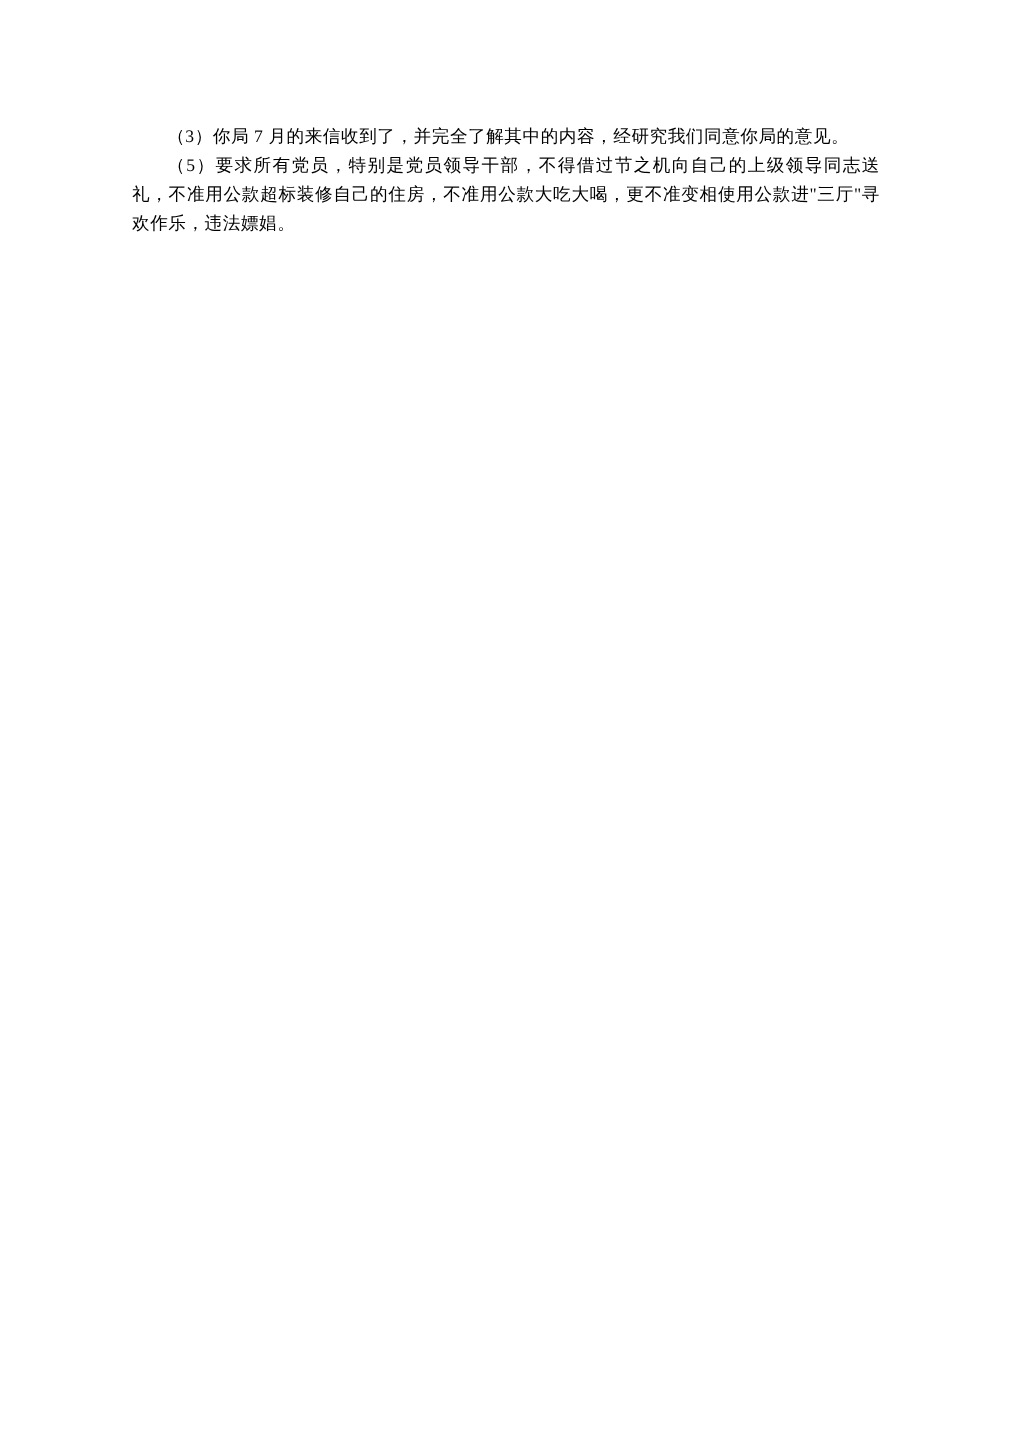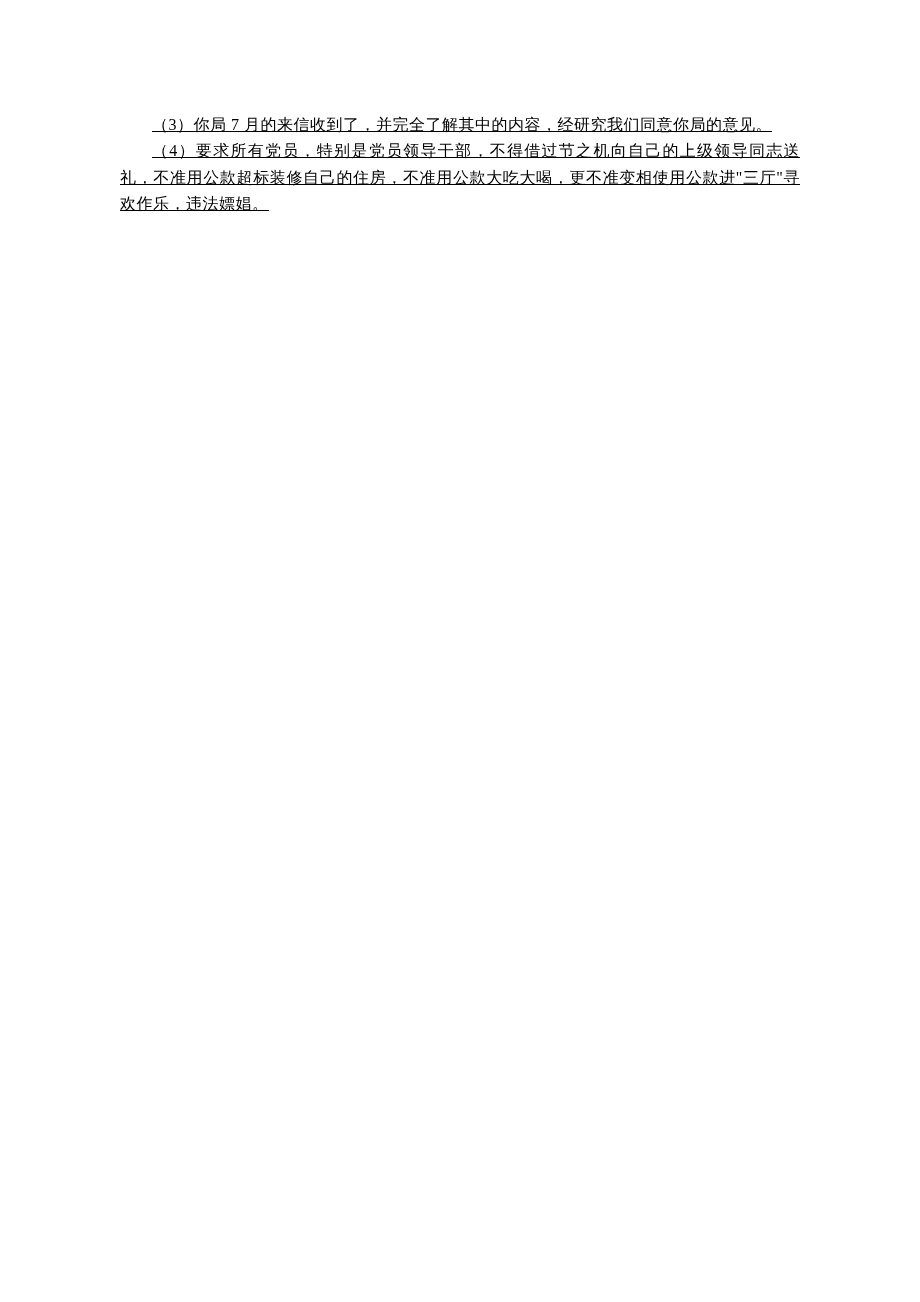--- a/index.html
+++ b/index.html
@@ -1,19 +1,18 @@
 <!DOCTYPE html>
 <html><head>
   <meta charset="utf-8">
   <style>
     * {
       margin: 0;
       padding: 0;
       box-sizing: border-box;
-      text-decoration: underline;
     }
     body {
       width: 920px;
       height: 1302px;
       background: #ffffff;
       font-family: "SimSun", "宋体", serif;
       font-size: 16px;
       line-height: 1.65;
       color: #000000;
       padding: 112px 120px 0 120px;
@@ -24,14 +23,14 @@
     }
     .indent {
       text-indent: 2em;
     }
   </style>
 </head>
 <body>
 
 <div>
   <p class="paragraph indent">（3）你局 7 月的来信收到了，并完全了解其中的内容，经研究我们同意你局的意见。</p>
-  <p class="paragraph indent">（4）要求所有党员，特别是党员领导干部，不得借过节之机向自己的上级领导同志送礼，不准用公款超标装修自己的住房，不准用公款大吃大喝，更不准变相使用公款进"三厅"寻欢作乐，违法嫖娼。</p>
+  <p class="paragraph indent">（5）要求所有党员，特别是党员领导干部，不得借过节之机向自己的上级领导同志送礼，不准用公款超标装修自己的住房，不准用公款大吃大喝，更不准变相使用公款进"三厅"寻欢作乐，违法嫖娼。</p>
 </div>
 
 </body></html>

